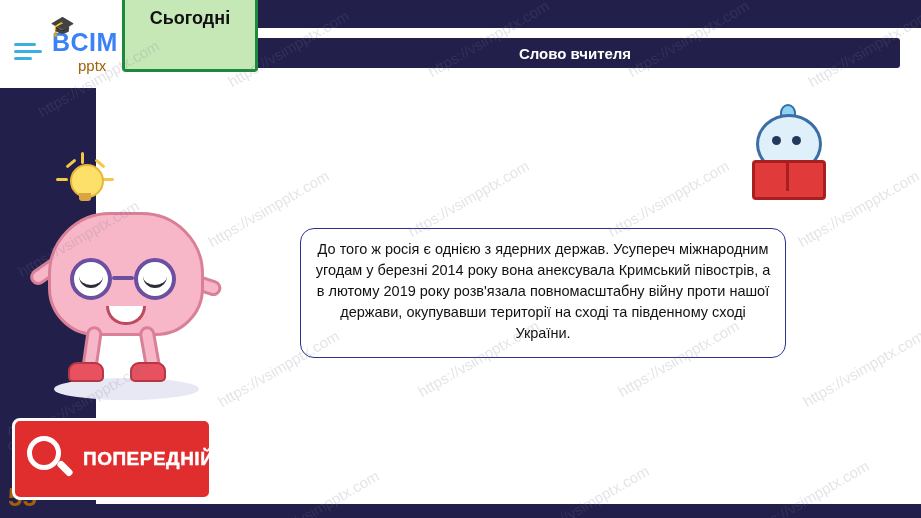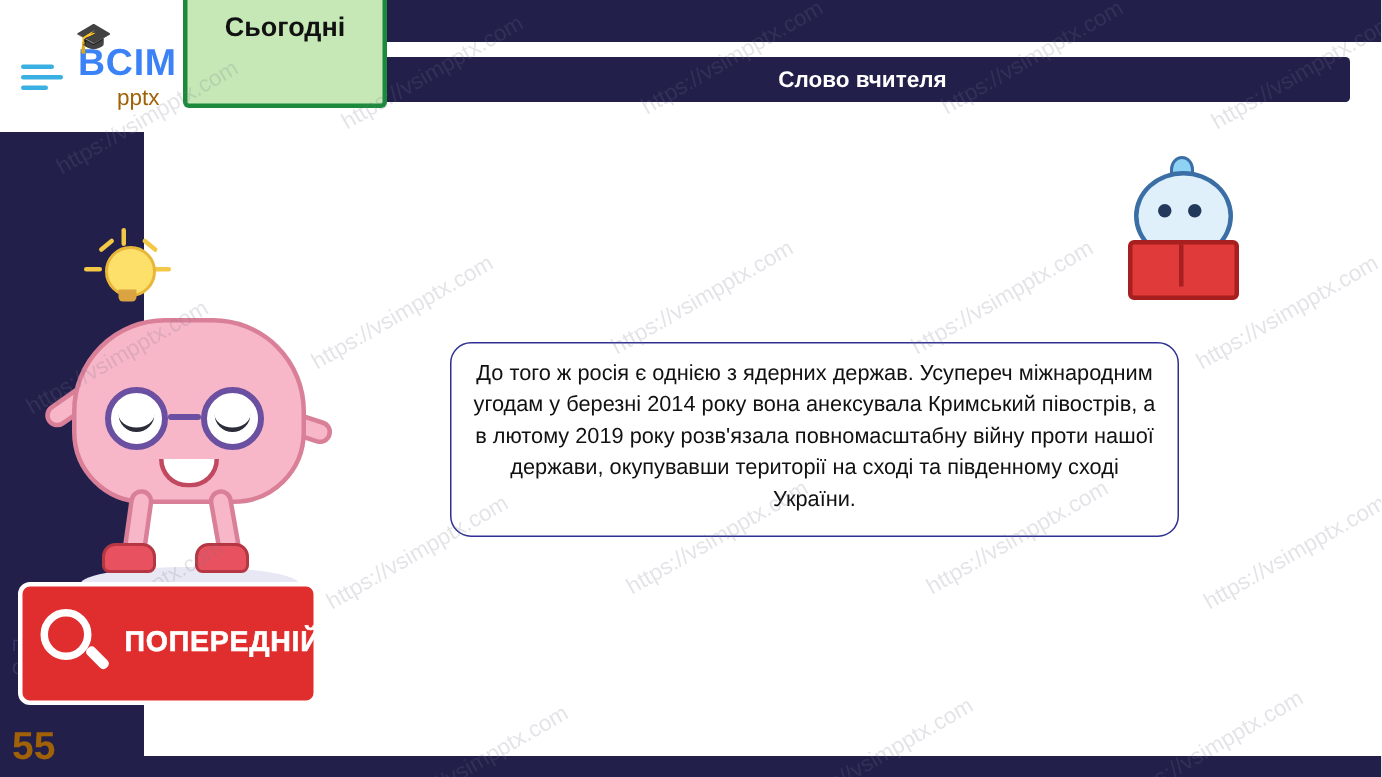--- a/index.html
+++ b/index.html
@@ -373,21 +373,21 @@
     width: 12px;
     height: 14px;
     background: #8fd3f4;
     border: 2px solid #3a6ea5;
     border-radius: 50% 50% 0 0;
   }
   
   .preview-badge {
     position: absolute;
     left: 12px;
-    top: 388px;
+    top: 418px;
     width: 200px;
     height: 82px;
     background: #e02d2d;
     border: 3px solid #ffffff;
     border-radius: 8px;
     display: flex;
     align-items: center;
     gap: 8px;
     padding: 0 10px;
     box-sizing: border-box;

